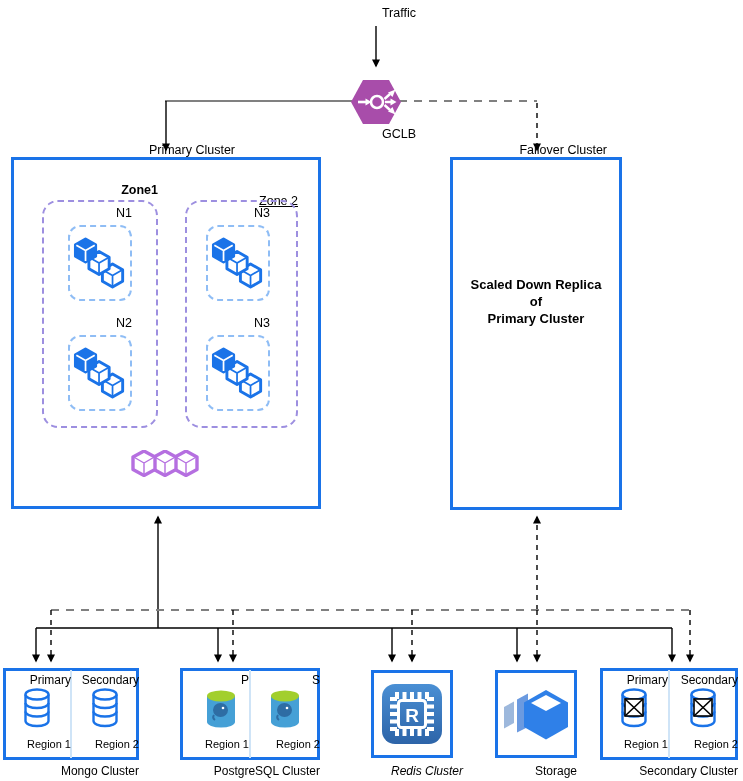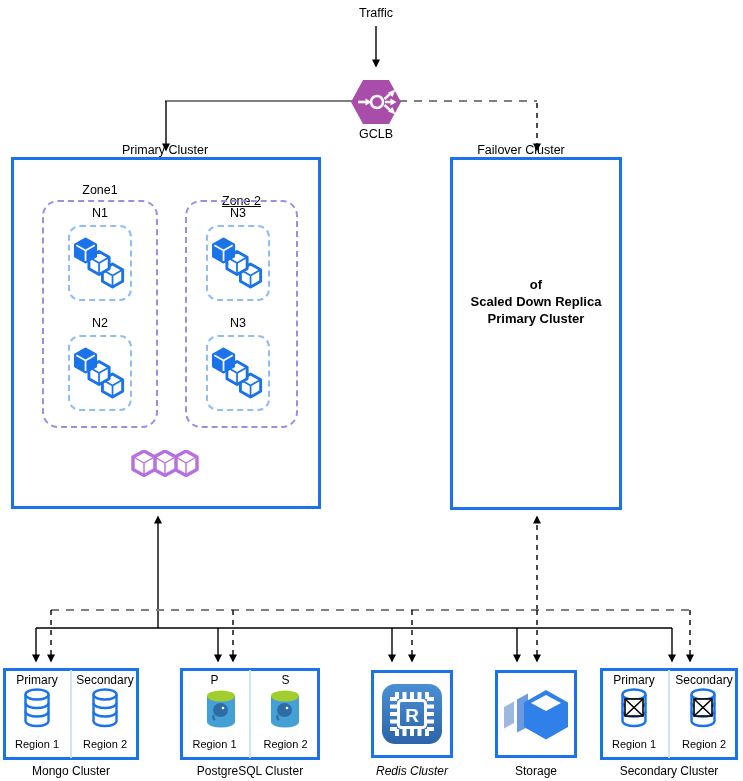--- a/index.html
+++ b/index.html
@@ -1,20 +1,20 @@
 <!DOCTYPE html>
 <html style="--accent_blue: #1a73e8; --zone_purple: #9d8fe0; --node_blue: #8fbdf5; --divider_blue: #cfe4f7; --pod_purple: #b56fe0; --gclb_purple: #a84daa; --line_gray: #808080; --line_black: #000000; --postgres_green: #a2cf2d; --postgres_body_blue: #45a0d6; --postgres_elephant_blue: #2e6da4; --redis_blue: #3d79c2; --storage_blue: #2f80e8;"><head>
 <meta charset="utf-8">
 <style>
   html,body{margin:0;padding:0;background:#fff;}
   .canvas{
     position:relative;width:743px;height:781px;background:#fff;
     font-family:"Liberation Sans",sans-serif;color:#000;overflow:hidden;
   }
-  .lbl{position:absolute;text-align:center;font-size:12.5px;line-height:15px;}
+  .lbl{position:absolute;text-align:right;font-size:12.5px;line-height:15px;}
   .box{position:absolute;border:3px solid var(--accent_blue,#1a73e8);background:#fff;box-sizing:border-box;}
   .zone{position:absolute;border:2px dashed var(--zone_purple,#9d8fe0);border-radius:16px;box-sizing:border-box;}
   .node{position:absolute;border:2px dashed var(--node_blue,#8fbdf5);border-radius:12px;box-sizing:border-box;
         display:flex;align-items:center;justify-content:center;}
   .divider{position:absolute;width:2px;background:var(--divider_blue,#cfe4f7);}
   .role{font-size:12px;}
   .region{font-size:11px;}
   .ctitle{font-size:12px;}
   .failtext{position:absolute;text-align:center;font-weight:bold;font-size:13px;line-height:17px;}
   svg{display:block;}
@@ -97,21 +97,21 @@
     <path d="M35,23 L41,23 M34.5,20 L40,15 M34.5,26 L40,31" stroke="#fff" stroke-width="2.4" fill="none"></path>
     <polygon points="40.5,19.5 46.5,23 40.5,26.5" fill="#fff"></polygon>
     <polygon points="38,13.5 45.5,10.5 42.5,18" fill="#fff"></polygon>
     <polygon points="38,32.5 45.5,35.5 42.5,28" fill="#fff"></polygon>
   </svg>
   <div class="lbl" style="left:336px;top:127px;width:80px;">GCLB</div>
 
   <div class="lbl" style="left:95px;top:143px;width:140px;">Primary Cluster</div>
   <div class="box" style="left:11px;top:157px;width:310px;height:352px;"></div>
 
-  <div class="lbl" style="left:42px;top:183px;width:116px;">Zone1</div>
+  <div class="lbl" style="left:42px;top:183px;width:116px;font-weight:bold;">Zone1</div>
   <div class="zone" style="left:42px;top:200px;width:116px;height:228px;"></div>
   <div class="lbl" style="left:185px;top:194px;width:113px;text-decoration:underline;">Zone 2</div>
   <div class="zone" style="left:185px;top:200px;width:113px;height:228px;"></div>
 
   <div class="lbl" style="left:68px;top:206px;width:64px;">N1</div>
   <div class="node" style="left:68px;top:225px;width:64px;height:76px;">
     <svg width="54" height="52" viewBox="0 0 56 52">
       <use href="#cubeW" x="28" y="26"></use>
         <use href="#cubeW" x="14" y="13"></use>
         <use href="#cubeB" x="0" y="0"></use>
@@ -141,25 +141,25 @@
         <use href="#cubeB" x="0" y="0"></use>
     </svg>
   </div>
 
   <svg class="abs" style="left:131px;top:450px;" width="68" height="27" viewBox="0 0 68 27">
     <use href="#pod" x="42" y="0"></use>
       <use href="#pod" x="21" y="0"></use>
       <use href="#pod" x="0" y="0"></use>
   </svg>
 
-  <div class="lbl" style="left:451px;top:143px;width:140px;">Failover Cluster</div>
+  <div class="lbl" style="left:467px;top:143px;width:140px;">Failover Cluster</div>
   <div class="box" style="left:450px;top:157px;width:172px;height:353px;"></div>
   <div class="failtext" style="left:450px;top:276px;width:172px;">
+    <div>Scaled Down Replica</div>
     <div>of</div>
-    <div>Scaled Down Replica</div>
     <div>Primary Cluster</div>
   </div>
 
   <div class="box" style="left:3px;top:668px;width:136px;height:92px;"></div>
   <div class="divider" style="left:70px;top:670px;height:88px;"></div>
   <div class="lbl role" style="left:3px;top:673px;width:68px;">Primary</div>
   <div class="lbl role" style="left:71px;top:673px;width:68px;">Secondary</div>
   <svg class="abs" style="left:22px;top:687px;" width="30" height="42" viewBox="0 0 30 42">
       <use href="#dbcyl"></use>
     </svg>

